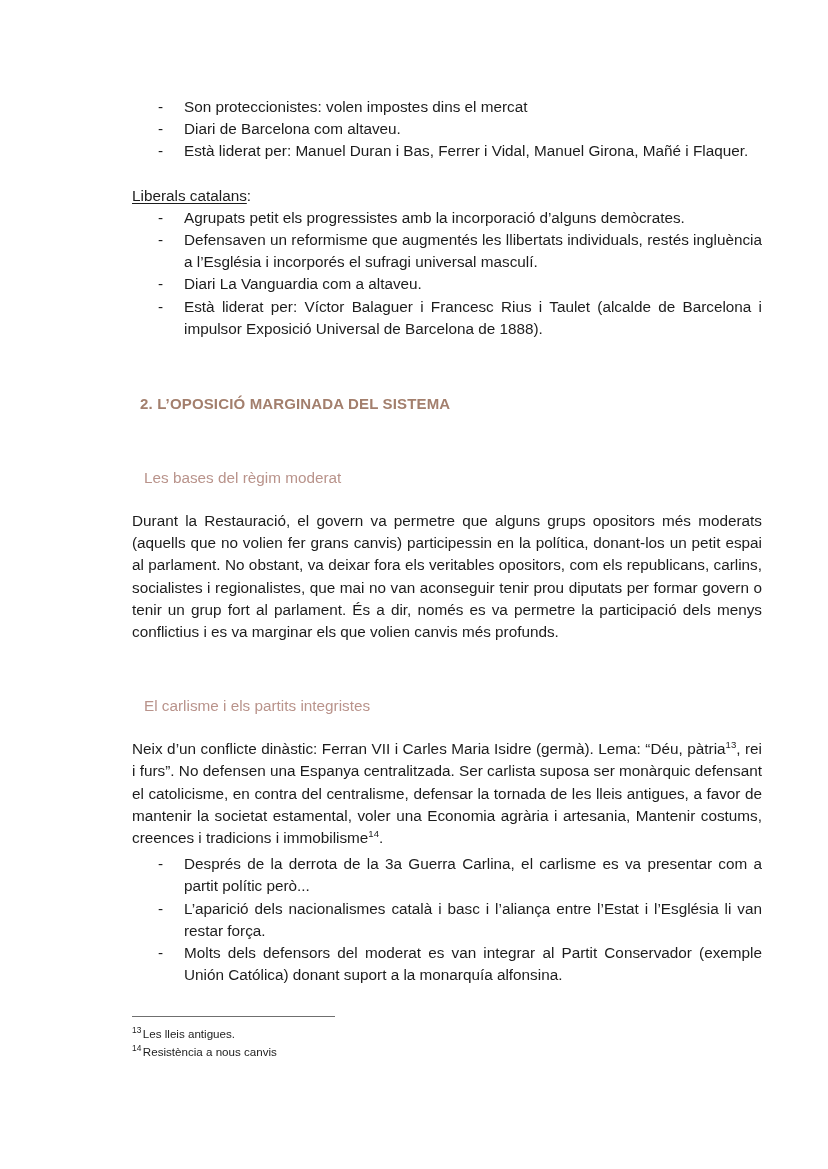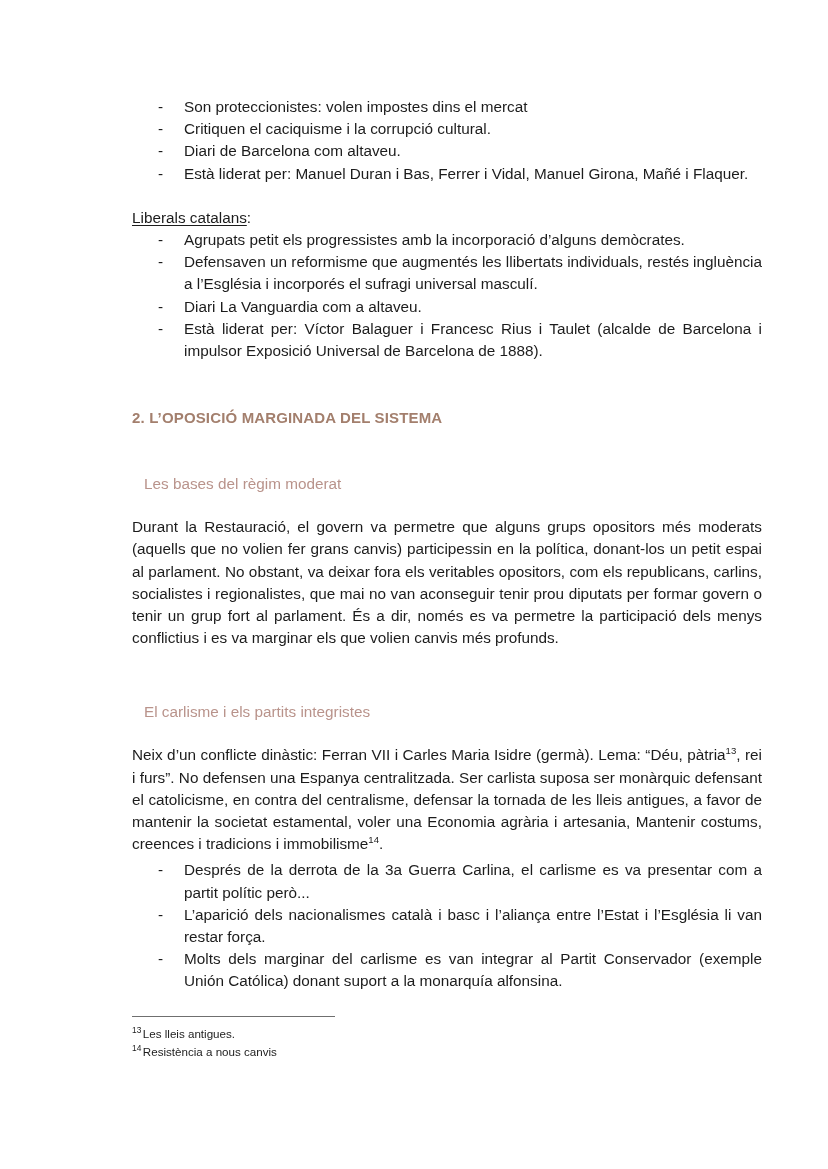--- a/index.html
+++ b/index.html
@@ -75,21 +75,21 @@
     font-size: 15.3px;
     line-height: 22.2px;
   }
 
   
   .section-heading {
     font-size: 15px;
     font-weight: bold;
     letter-spacing: 0.15px;
     color: #a37f6d;
-    margin: 0;
+    margin: 8px;
     line-height: 20px;
   }
   .sub-heading {
     font-size: 15.3px;
     font-weight: normal;
     color: #b9938b;
     margin: 12px;
     line-height: 21px;
   }
 
@@ -135,21 +135,20 @@
 </style>
 </head>
 <body>
 
 <div class="page">
 
   <div class="content">
 
     <ul class="dash-list">
       <li><span>Son proteccionistes: volen impostes dins el mercat</span></li>
-      <li><span>Critiquen el caciquisme i la corrupció cultural.</span></li>
       <li><span>Diari de Barcelona com altaveu.</span></li>
       <li><span>Està liderat per: Manuel Duran i Bas, Ferrer i Vidal, Manuel Girona, Mañé i Flaquer.</span></li>
     </ul>
 
     <div class="sp-22"></div>
 
     <p class="lead"><span class="u">Liberals catalans</span><span>:</span></p>
 
     <ul class="dash-list">
       <li><span>Agrupats petit els progressistes amb la incorporació d’alguns demòcrates.</span></li>
@@ -176,21 +175,21 @@
 
     <div class="sp-10"></div>
 
     <p class="para"><span>Neix d’un conflicte dinàstic: Ferran VII i Carles Maria Isidre (germà). Lema: “Déu, pàtria</span><sup class="fn">13</sup><span>, rei i furs”. No defensen una Espanya centralitzada. Ser carlista suposa ser monàrquic defensant el catolicisme, en contra del centralisme, defensar la tornada de les lleis antigues, a favor de mantenir la societat estamental, voler una Economia agrària i artesania, Mantenir costums, creences i tradicions i immobilisme</span><sup class="fn">14</sup><span>.</span></p>
 
     <div class="sp-4"></div>
 
     <ul class="dash-list">
       <li><span>Després de la derrota de la 3a Guerra Carlina, el carlisme es va presentar com a partit polític però...</span></li>
       <li><span>L’aparició dels nacionalismes català i basc i l’aliança entre l’Estat i l’Església li van restar força.</span></li>
-      <li><span>Molts dels marginar del carlisme es van integrar al Partit Conservador (exemple Unión Católica) donant suport a la monarquía alfonsina.</span></li>
+      <li><span>Molts dels defensors del moderat es van integrar al Partit Conservador (exemple Unión Católica) donant suport a la monarquía alfonsina.</span></li>
     </ul>
 
   </div>
 
   <div class="footnotes">
     <div class="fn-rule"></div>
     <p class="fn-line"><sup>13</sup><span>Les lleis antigues.</span></p>
     <p class="fn-line"><sup>14</sup><span>Resistència a nous canvis</span></p>
   </div>
 

